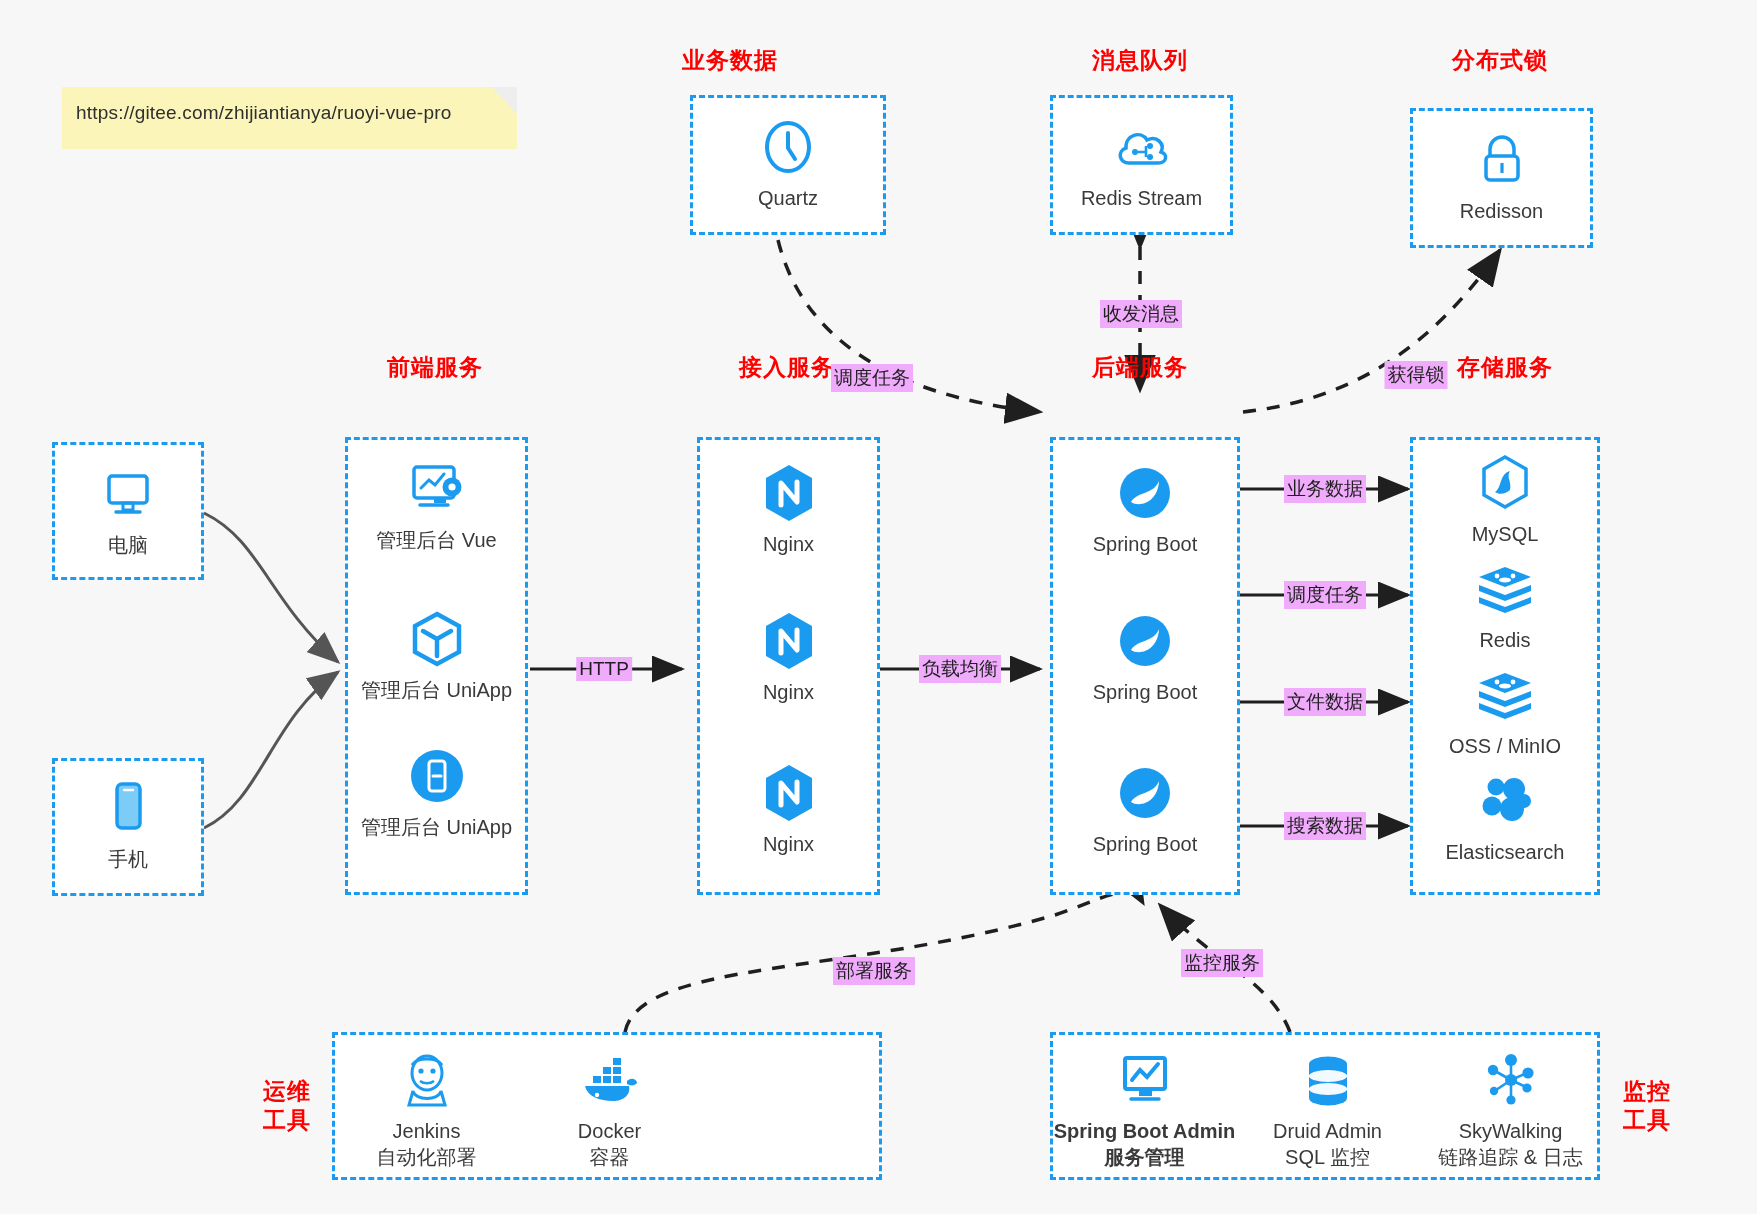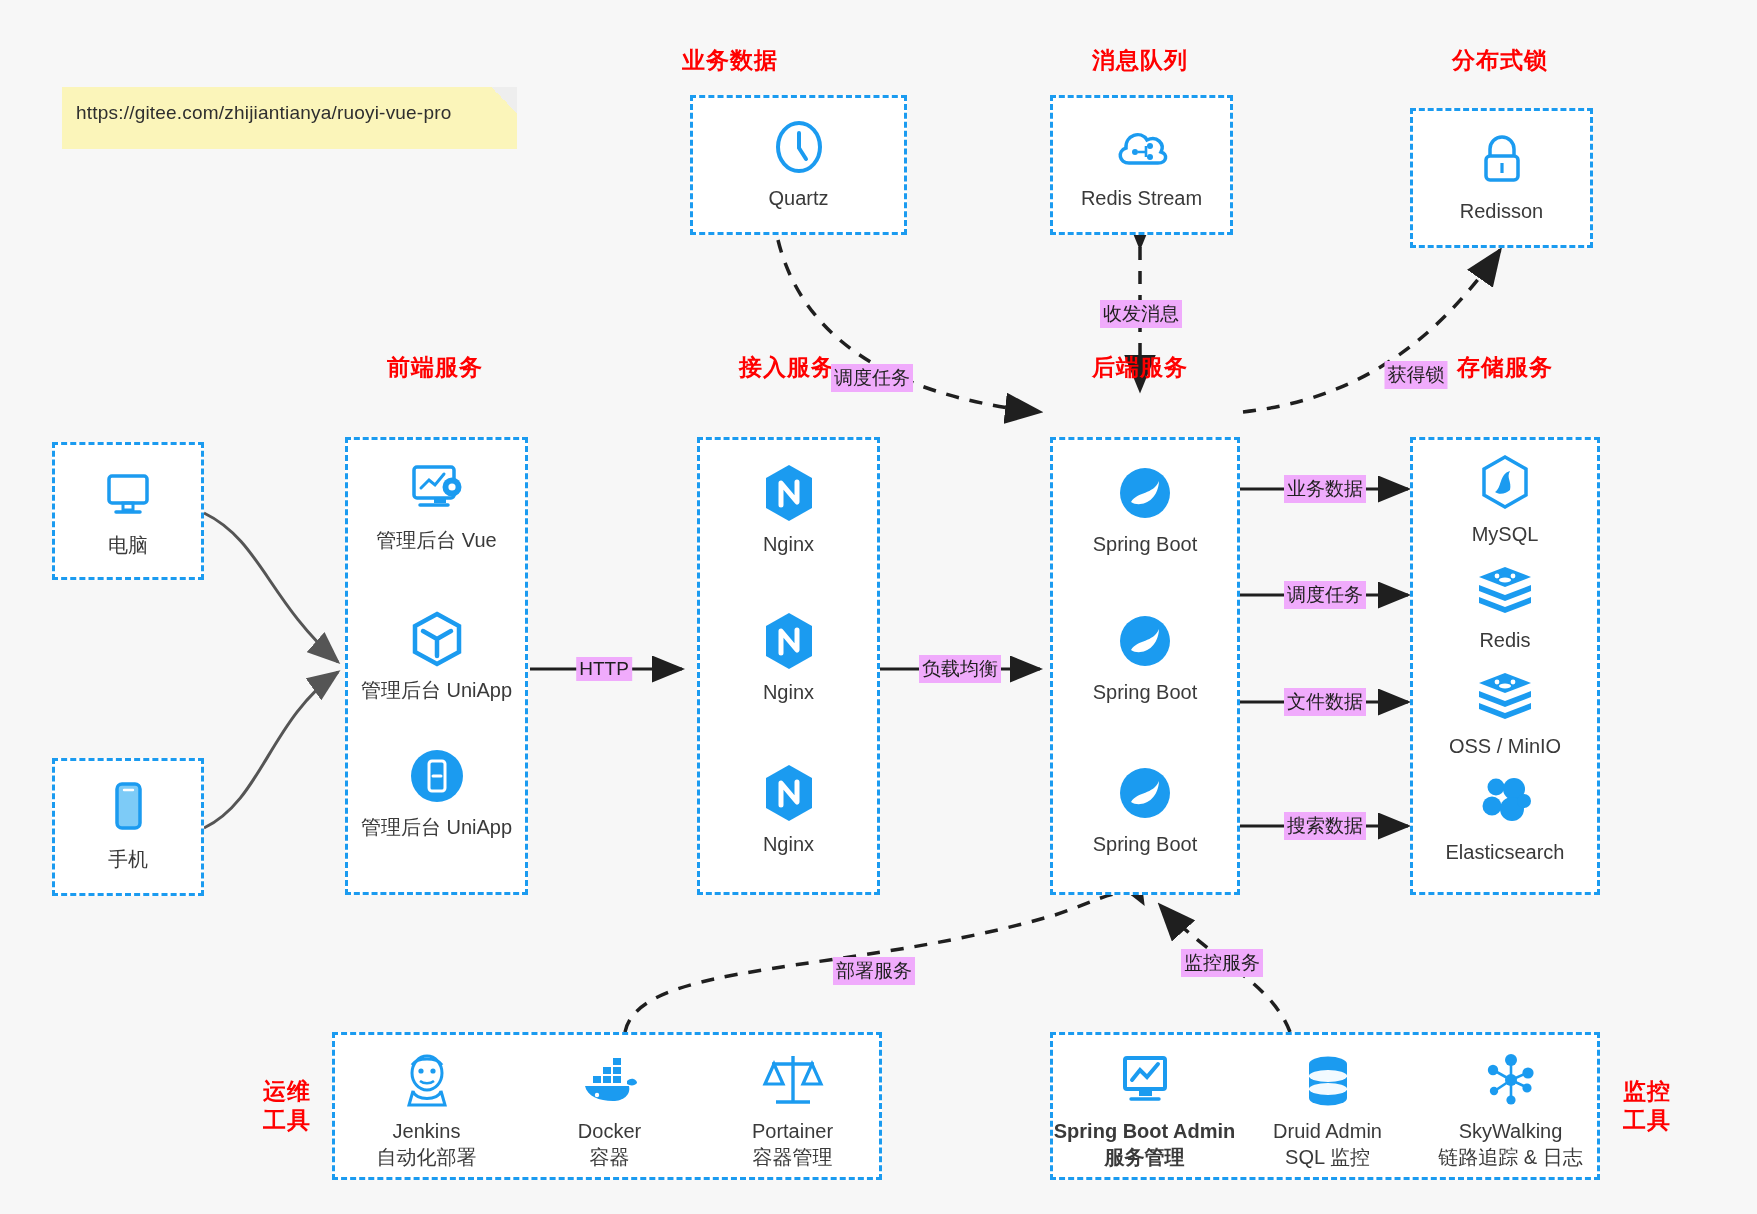--- a/index.html
+++ b/index.html
@@ -106,21 +106,21 @@
 
     <path d="M1290,1032 C1270,980 1210,960 1160,905" stroke="#1f1f1f" stroke-width="3.5" fill="none" stroke-dasharray="13,11" marker-end="url(#ah)"></path>
   </svg>
 
   <div class="note">
     <span class="fold"></span>
     <div>https://gitee.com/zhijiantianya/ruoyi-vue-pro</div>
   </div>
 
   <div class="caption" style="left:640px;top:45px;width:180px;">业务数据</div>
-  <div class="group" style="left:690px;top:95px;width:217px;height:140px;">
+  <div class="group" style="left:690px;top:95px;width:196px;height:140px;">
     <div class="node" style="top:18px;">
       <div class="ico">
         <svg width="56" height="56" viewBox="0 0 56 56">
           <ellipse cx="28" cy="28" rx="21" ry="24" fill="none" stroke="#1b9bf0" stroke-width="4"></ellipse>
           <path d="M28 14 L28 29 L35 40" fill="none" stroke="#1b9bf0" stroke-width="4" stroke-linecap="round"></path>
         </svg>
       </div>
       <div class="lbl">Quartz</div>
     </div>
   </div>
@@ -361,33 +361,20 @@
             <rect x="34" y="12" width="8" height="7"></rect>
               <rect x="34" y="3" width="8" height="7"></rect>
           </g>
           <path d="M6 31 H50 C52 40 44 46 34 46 C20 46 8 41 6 31 Z" fill="#1b9bf0"></path>
           <path d="M48 26 C53 21 58 25 58 28 C56 31 51 31 48 29 Z" fill="#1b9bf0"></path>
           <circle cx="18" cy="40" r="2.2" fill="#ffffff"></circle>
         </svg>
       </div>
       <div class="lbl">Docker</div>
       <div class="lbl2">容器</div>
-    </div>
-    <div class="node" style="left:366px;top:14px;width:183px;">
-      <div class="ico">
-        <svg width="62" height="56" viewBox="0 0 62 56">
-          <line x1="31" y1="4" x2="31" y2="50" stroke="#1b9bf0" stroke-width="3.4"></line>
-          <line x1="10" y1="12" x2="52" y2="12" stroke="#1b9bf0" stroke-width="3.4"></line>
-          <line x1="14" y1="50" x2="48" y2="50" stroke="#1b9bf0" stroke-width="3.4"></line>
-          <path d="M12 12 L3 32 H21 Z" fill="none" stroke="#1b9bf0" stroke-width="3.2"></path>
-          <path d="M50 12 L41 32 H59 Z" fill="none" stroke="#1b9bf0" stroke-width="3.2"></path>
-        </svg>
-      </div>
-      <div class="lbl">Portainer</div>
-      <div class="lbl2">容器管理</div>
     </div>
   </div>
 
   <div class="group" style="left:1050px;top:1032px;width:550px;height:148px;">
     <div class="node" style="left:0;top:14px;width:183px;font-weight:bold;">
       <div class="ico">
         <svg width="60" height="54" viewBox="0 0 60 54">
           <rect x="10" y="5" width="40" height="31" rx="2" fill="none" stroke="#1b9bf0" stroke-width="4"></rect>
           <polyline points="17,27 25,17 32,24 43,11" fill="none" stroke="#1b9bf0" stroke-width="4" stroke-linecap="round"></polyline>
           <rect x="24" y="38" width="13" height="5" fill="#1b9bf0"></rect>

